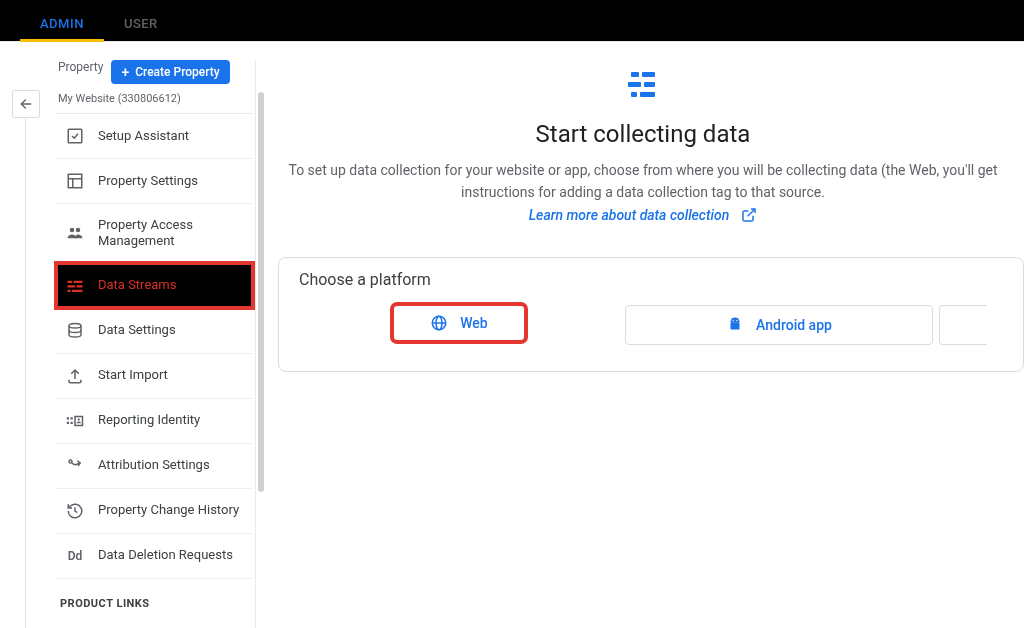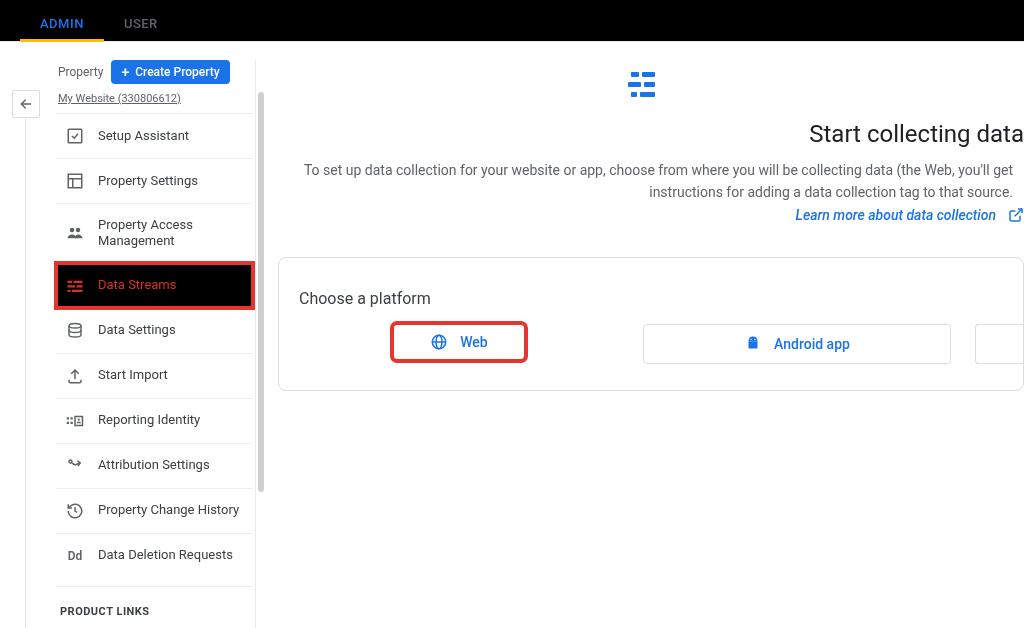--- a/index.html
+++ b/index.html
@@ -14,52 +14,52 @@
   .body-row { display: flex; height: calc(628px - 42px); }
 
   
   .back-col { width: 12px; position: relative; }
   .back-btn { position: absolute; top: 90px; left: 12px; width: 28px; height: 28px; border: 1px solid #dadce0; background: #fff; display: flex; align-items: center; justify-content: center; cursor: pointer; z-index: 3; border-radius: 2px;}
   .vline { position:absolute; left:25px; top:54px; bottom:0; width:1px; background:#e0e0e0; }
 
   
   .sidebar { width: 250px; padding: 18px 6px 0 44px; position: relative; }
   .sidebar-inner { border-right: 1px solid #e8eaed; height: 100%; padding-right: 2px; }
-  .prop-row { display: flex; align-items: center; gap: 8px; margin-bottom: 8px; padding-left: 2px;}
+  .prop-row { display: flex; gap: 8px; margin-bottom: 8px; padding-left: 2px;}
   .prop-label { font-size: 12px; color: #5f6368; }
   .create-btn { background: #1a73e8; color: #fff; font-size: 12px; font-weight: 500; padding: 5px 10px; border-radius: 4px; display: inline-flex; align-items: center; gap: 6px; cursor: pointer; }
   .create-btn .plus { font-size: 14px; line-height: 1; }
-  .prop-name { font-size: 11px; color: #5f6368; margin-bottom: 8px; padding-left:2px;text-decoration:underline; }
+  .prop-name { font-size: 11px; color: #5f6368; margin-bottom: 8px; padding-left:2px; }
   .divider { border: none; border-top: 1px solid #e8eaed; margin: 0; }
 
   .nav-item { display: flex; align-items: center; gap: 14px; padding: 13px 8px 13px 10px; font-size: 13px; color: #3c4043; cursor: pointer; min-height:42px; }
   .nav-item + .nav-item { border-top: 1px solid #f0f0f0; }
   .nav-item .ico { width: 18px; height: 18px; display: flex; align-items: center; justify-content: center; color: #5f6368; flex-shrink:0; }
   .nav-item.active { color: #d93025; background: #000000; }
   .nav-item.active .ico { color: #d93025; }
   .nav-item .txt { line-height: 1.25; }
   .highlight-red { outline: 4px solid #e5352f; outline-offset: -2px; }
 
-  .section-head { font-size: 11px; font-weight: 700; letter-spacing: 0.5px; color: #3c4043; padding: 18px 0 8px 4px; border-top:1px solid #f0f0f0; margin-top:8px;}
+  .section-head { font-size: 11px; font-weight: 700; letter-spacing: 0.5px; color: #3c4043; padding: 18px 0 8px 4px; border-top:1px solid #f0f0f0; margin-top:0;}
 
   
   .scroll-track { position: absolute; top: 50px; right: -2px; width: 6px; height: 400px; }
   .scroll-thumb { position: absolute; top: 0; right: 0; width: 6px; height: 400px; background: #cfcfcf; border-radius: 3px; }
 
   
   .main { flex: 1; padding: 0; position: relative; overflow:hidden; }
-  .hero { text-align: right; padding: 30px 0 16px; }
+  .hero { text-align: center; padding: 30px 0 16px; }
   .hero-logo { width: 30px; height: 30px; margin: 0 auto 18px; }
   .hero-title { font-family: "Google Sans", Roboto, sans-serif; font-size: 24px; color: #202124; font-weight: 400; margin-bottom: 12px; }
   .hero-sub { font-size: 14px; color: #5f6368; line-height: 1.55; max-width: 760px; margin: 0 auto 4px; padding: 0 10px; }
   .learn { display: inline-flex; align-items: center; gap: 12px; color: #1a73e8; font-size: 14px; font-weight: 500; text-decoration: none; cursor: pointer; font-style: italic; }
 
-  .card { border: 1px solid #dadce0; border-radius: 8px; margin: 18px 0 0 16px; padding: 31px 20px 26px; }
+  .card { border: 1px solid #dadce0; border-radius: 8px; margin: 18px 0 0 16px; padding: 12px 20px 26px; }
   .card-title { font-size: 16px; color: #3c4043; margin-bottom: 16px; }
-  .platforms { display: flex; gap: 24px; text-align: center; }
+  .platforms { display: flex; gap: 6px; text-align: center; }
   .platform { flex: 0 0 320px; height: 40px; border: 1px solid #dadce0; border-radius: 4px; display: flex; align-items: center; justify-content: center; gap: 12px; color: #1a73e8; font-size: 14px; font-weight: 500; cursor: pointer; background:#fff;}
   .platform.cut { flex: 0 0 48px; border-right:none; border-radius:4px 0 0 4px;}
   .platform .pico { width: 18px; height: 18px; }
   .platform.hl { outline: 4px solid #e5352f; outline-offset: -1px; padding:0 36px; flex:0 0 auto; height:36px;}
   .platform-wrap { flex:0 0 320px; display:flex; justify-content:center;}
 
   svg { display: block; }
 </style>
 </head>
 <body>

